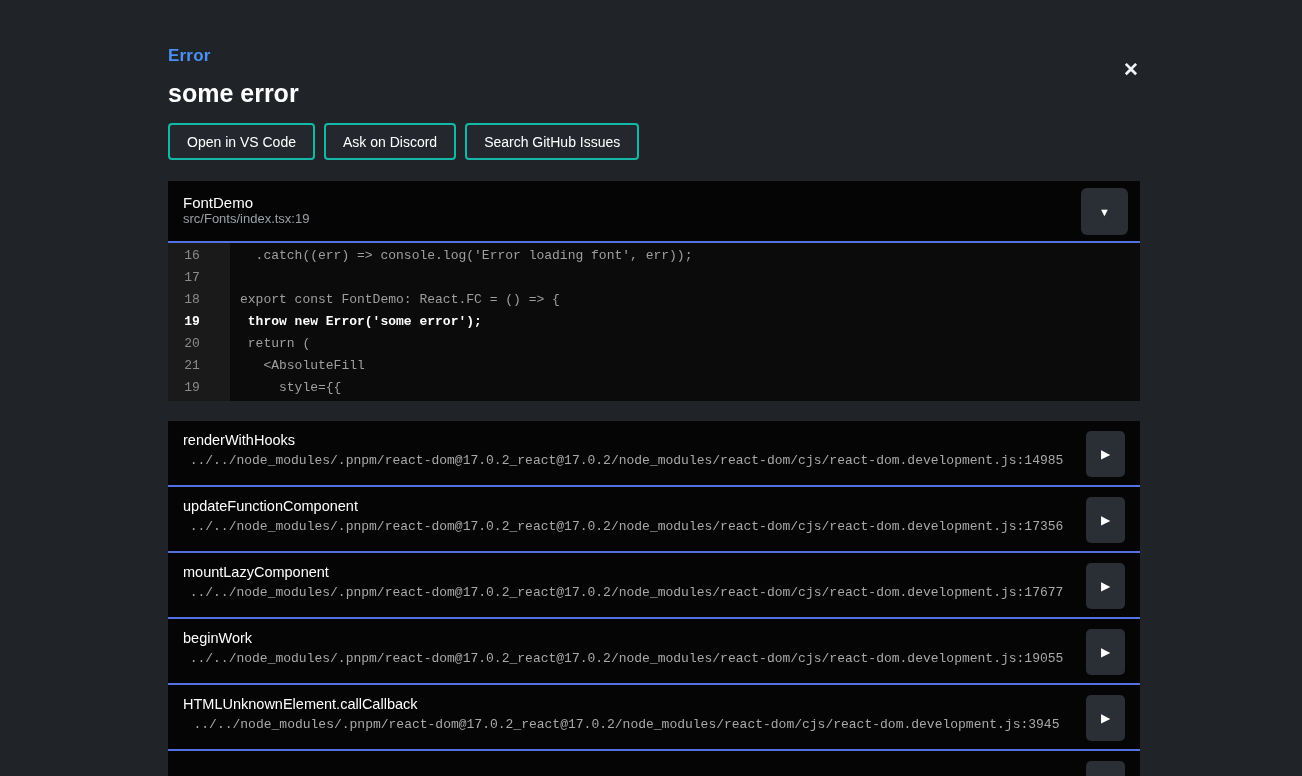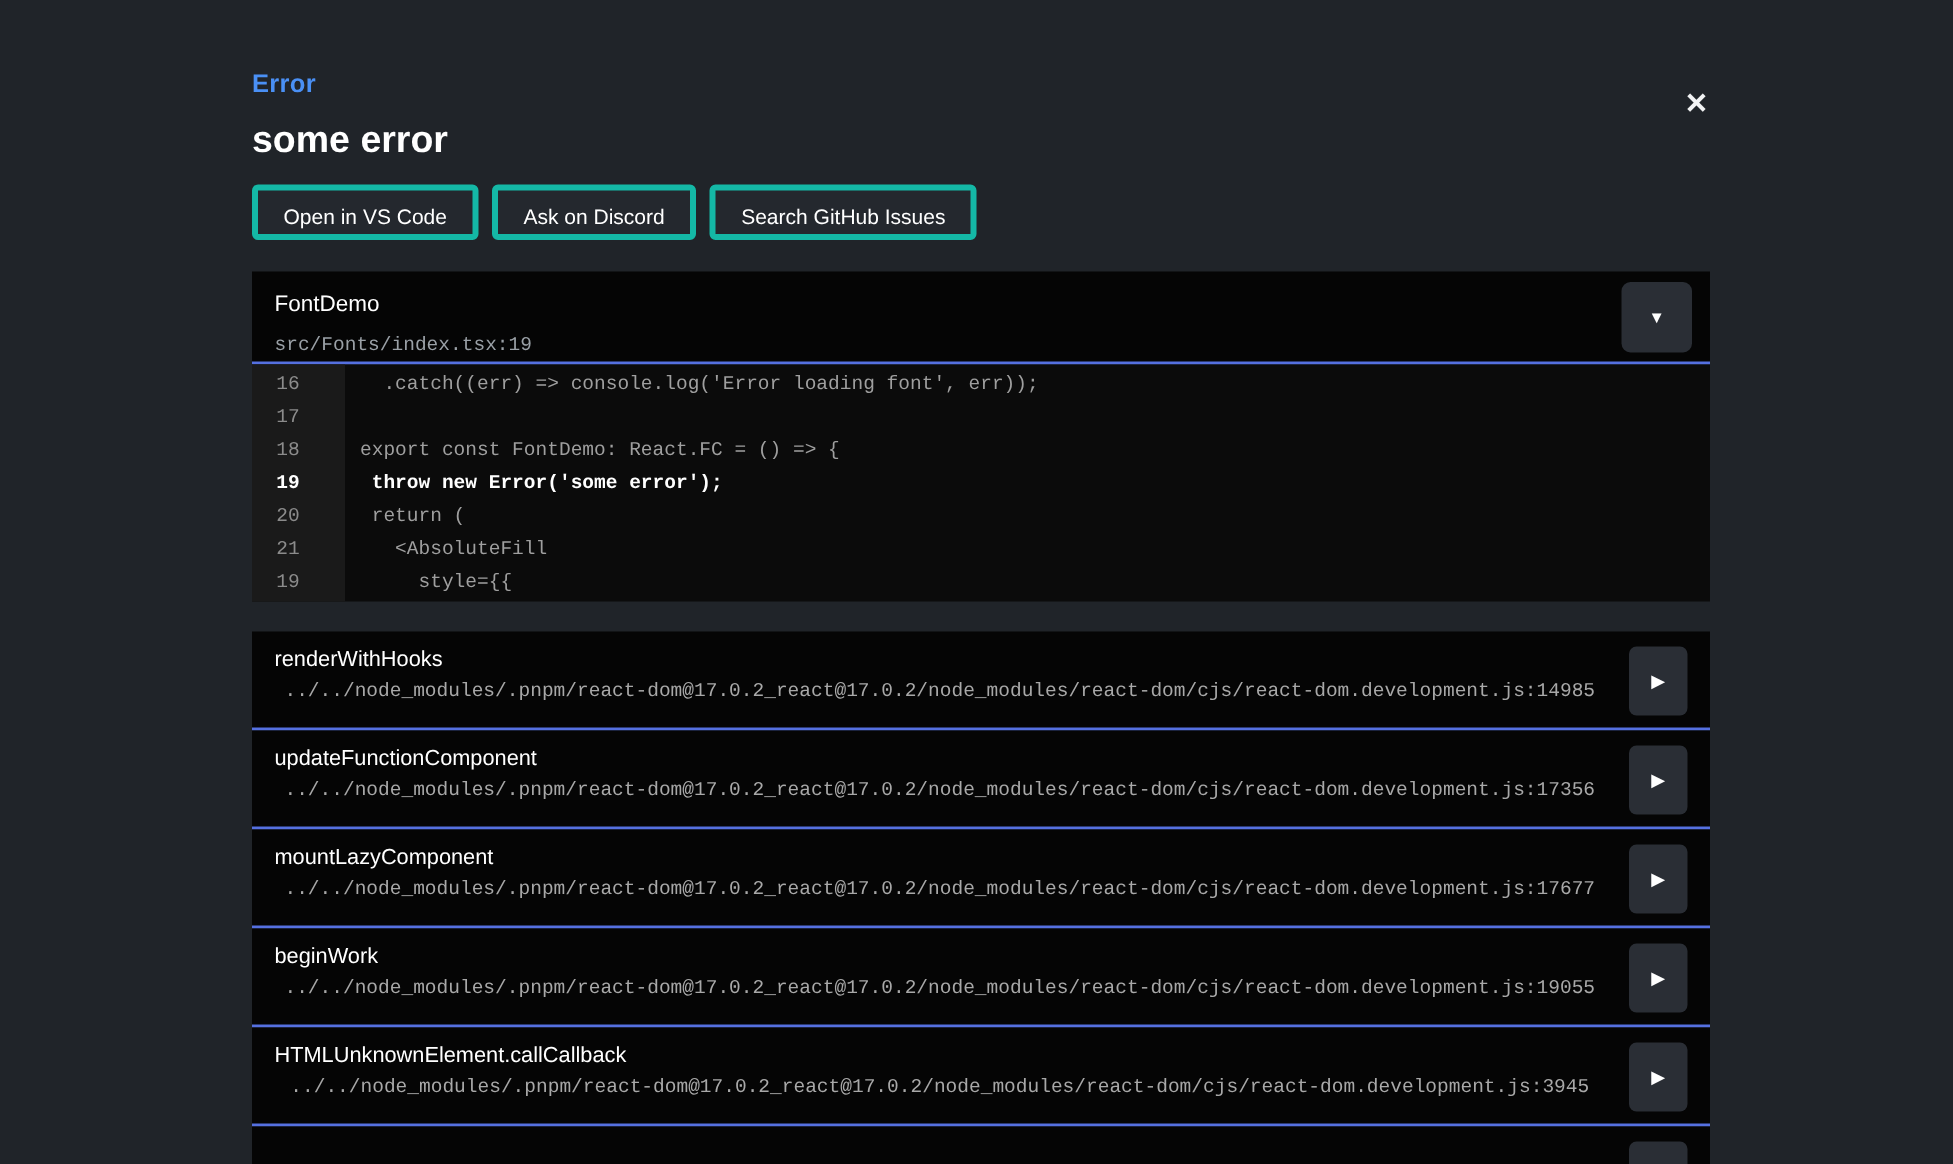--- a/index.html
+++ b/index.html
@@ -35,21 +35,21 @@
     font-size: 25px;
     font-weight: bold;
   }
   .actions {
     display: flex;
     gap: 9px;
     margin-top: 15px;
   }
   .action-btn {
     background: #24282e;
-    border: 4px solid #14b8a6;
+    border: 2px solid #14b8a6;
     border-radius: 4px;
     color: #ffffff;
     font-family: "Liberation Sans", sans-serif;
     font-size: 14px;
     padding: 0 17px;
     height: 37px;
     line-height: 35px;
     cursor: pointer;
   }
   
@@ -62,23 +62,23 @@
     background: #050505;
     height: 62px;
     padding: 13px 0 0 15px;
     border-bottom: 2px solid #5570e0;
   }
   .fn-name {
     color: #ffffff;
     font-size: 15px;
   }
   .fn-location {
-    margin-top: 11px;
+    margin-top: 0;
     color: #9aa0a6;
-    font-family: Liberation Mono, monospace;
+    font-family: Liberation Sans, sans-serif;
     font-size: 13px;
   }
   .collapse-btn {
     position: absolute;
     top: 7px; right: 12px;
     width: 47px; height: 47px;
     background: #2a2e35;
     border: none;
     border-radius: 6px;
     color: #ffffff;

